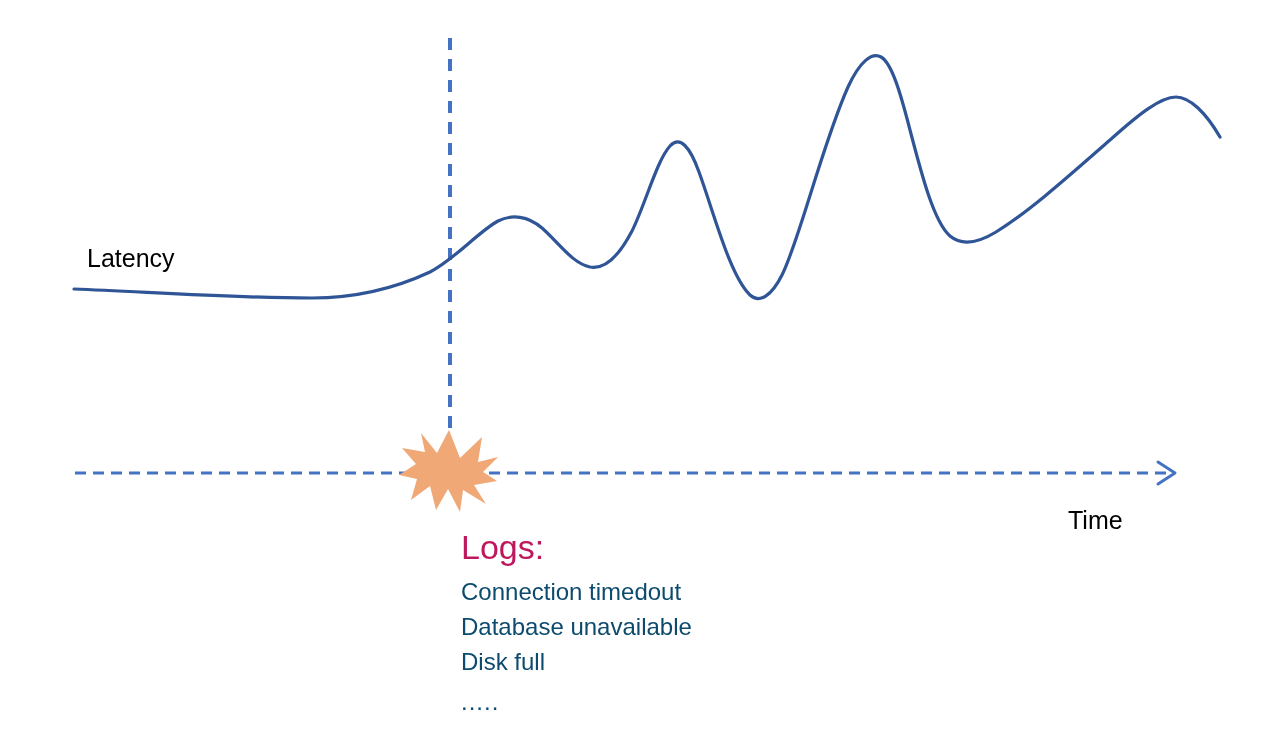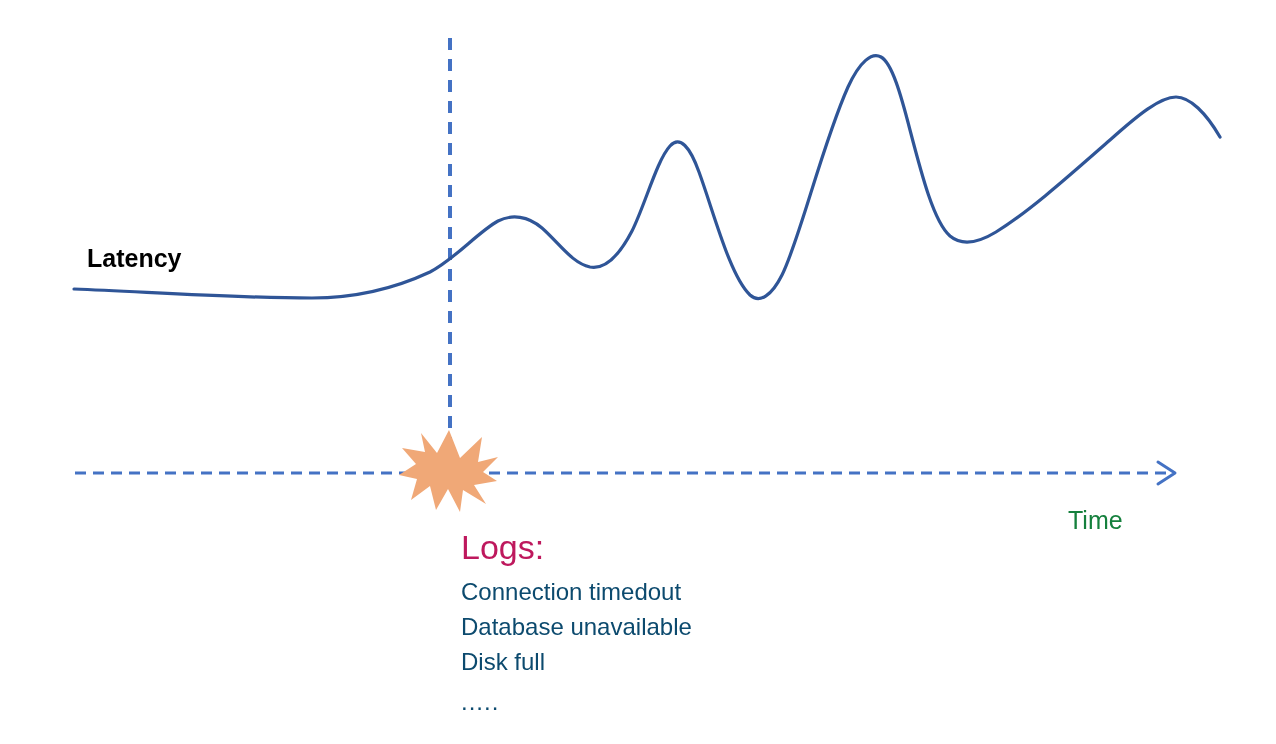--- a/index.html
+++ b/index.html
@@ -26,27 +26,26 @@
   .txt {
     position: absolute;
     white-space: pre;
     line-height: 1;
   }
   #latency-label {
     left: 87px;
     top: 246px;
     font-size: 25px;
     color: #000000;
-    font-weight: bold;
   }
   #time-label {
     left: 1068px;
     top: 508px;
     font-size: 25px;
-    color: #15803d;
+    color: #000000;
   }
   #logs-label {
     left: 461px;
     top: 530px;
     font-size: 34px;
     color: #be185d;
   }
   .log-line {
     position: absolute;
     left: 461px;

